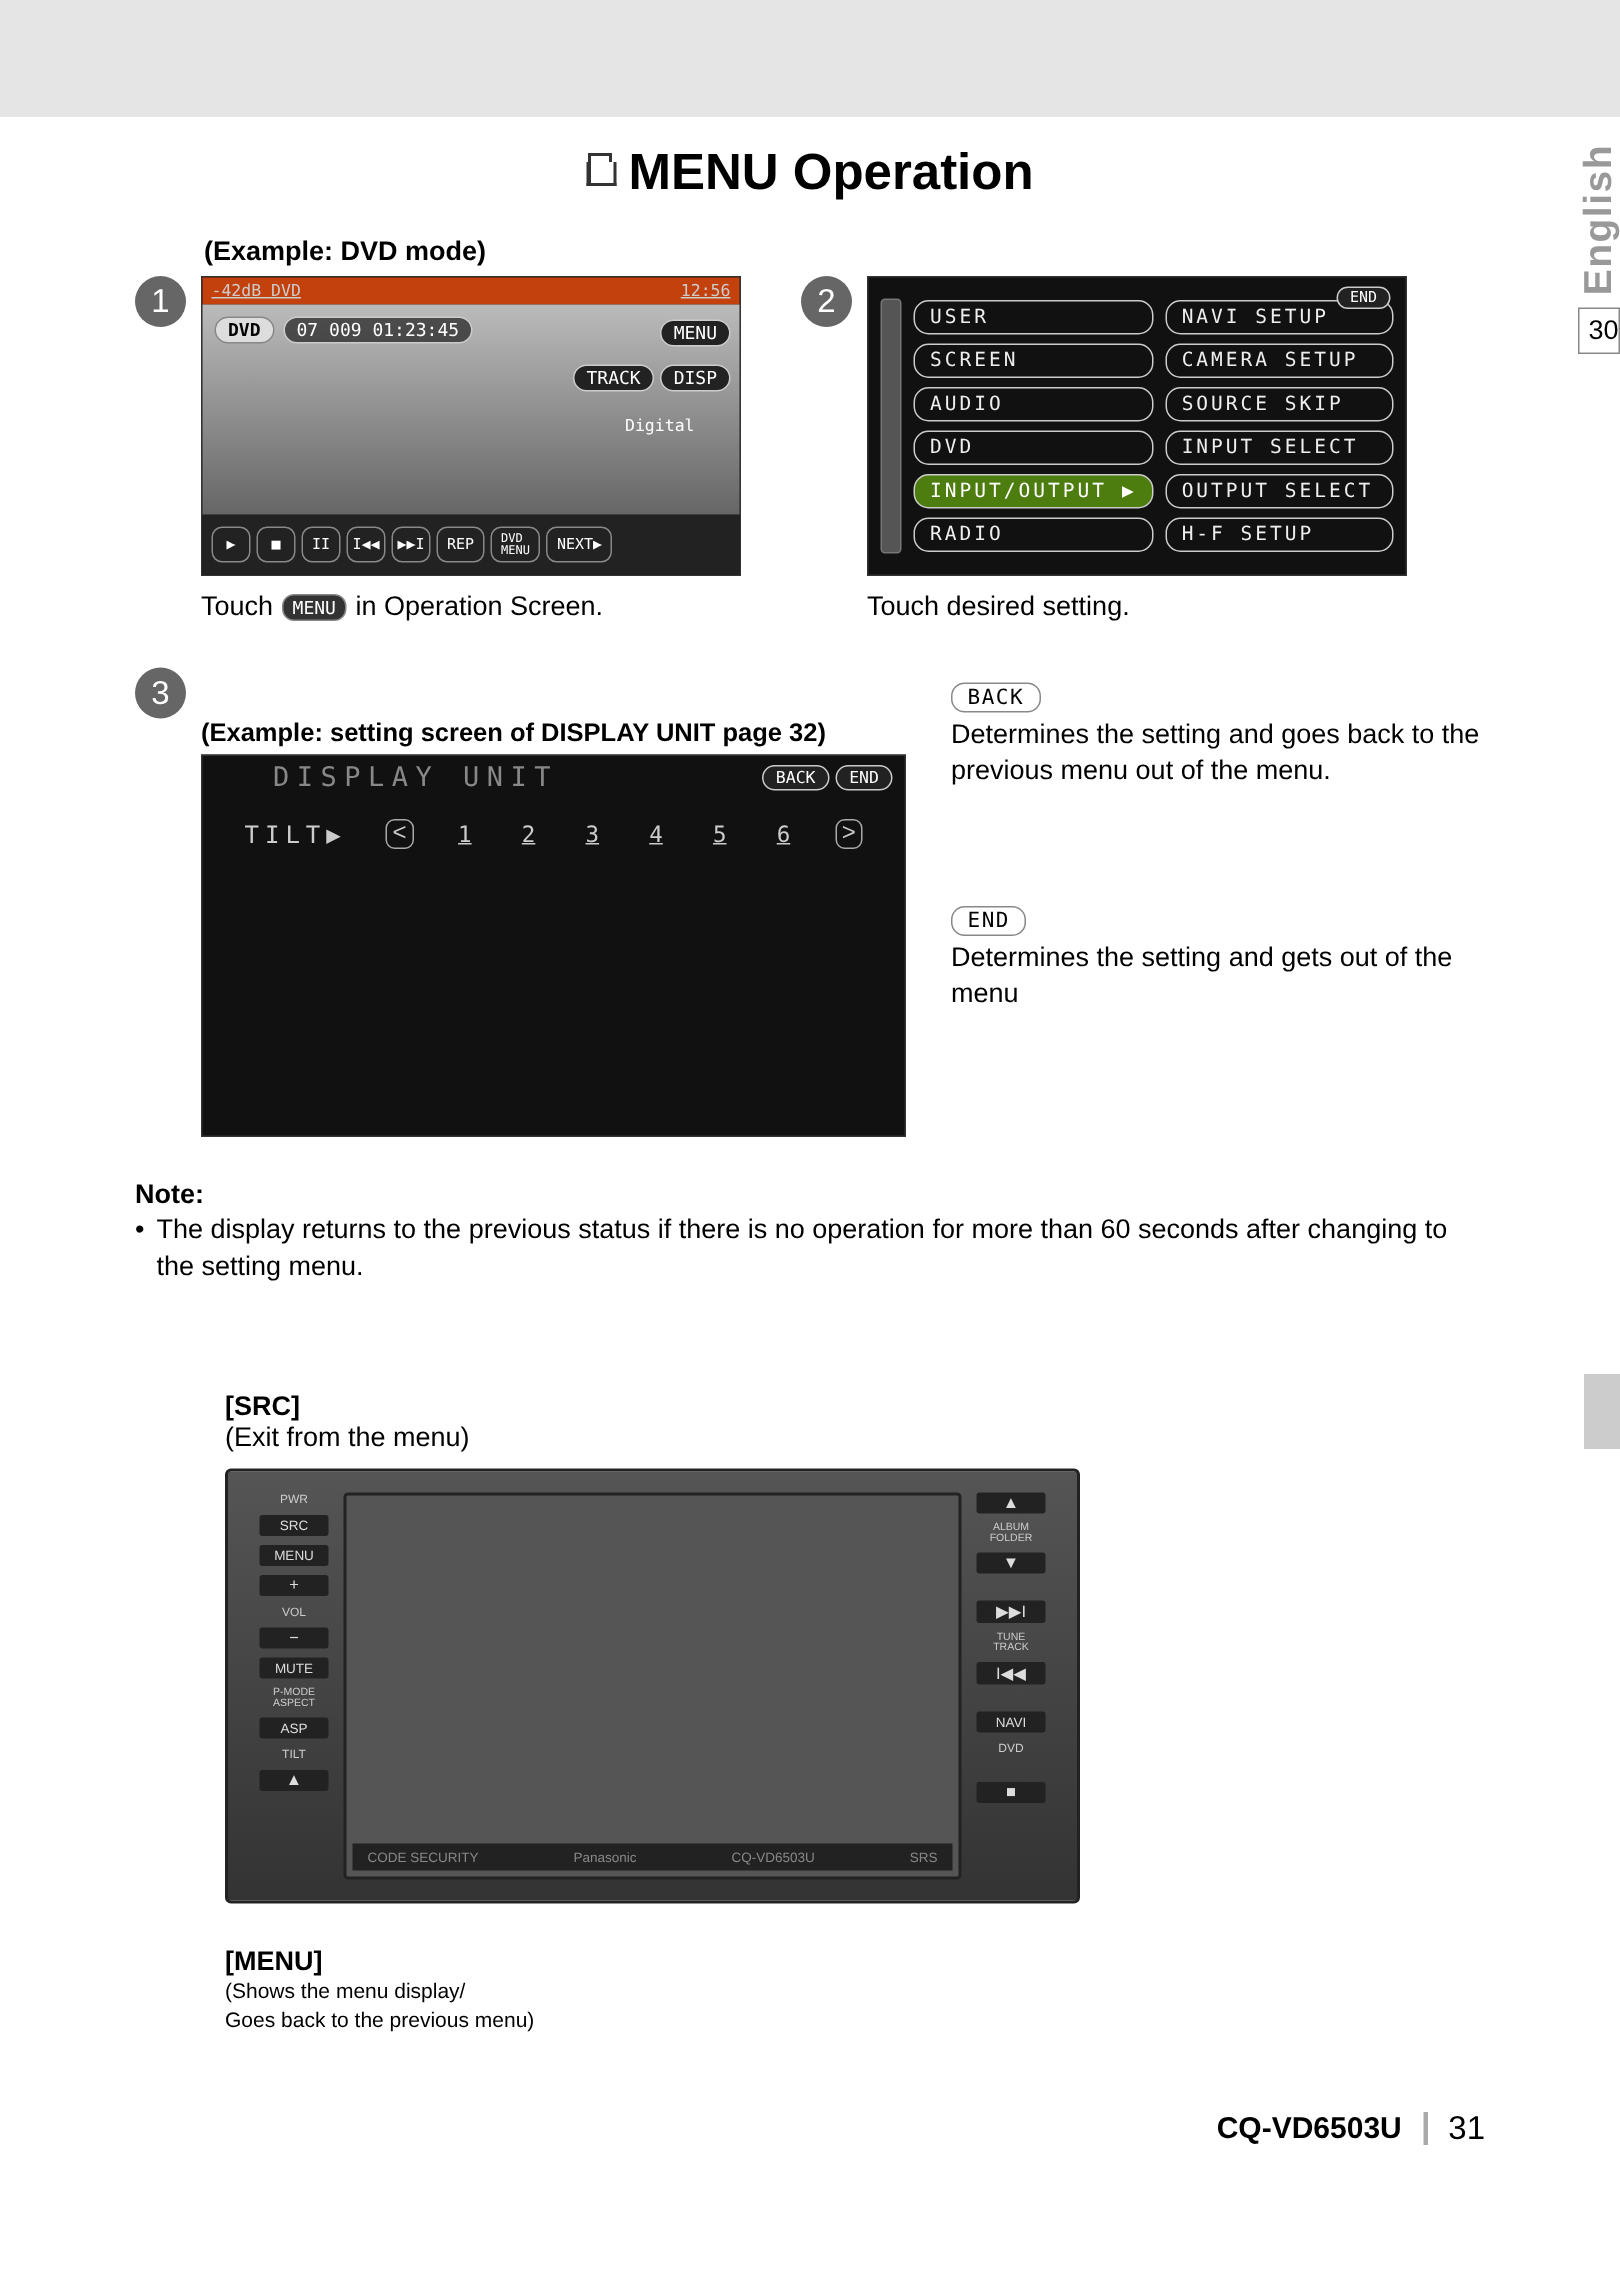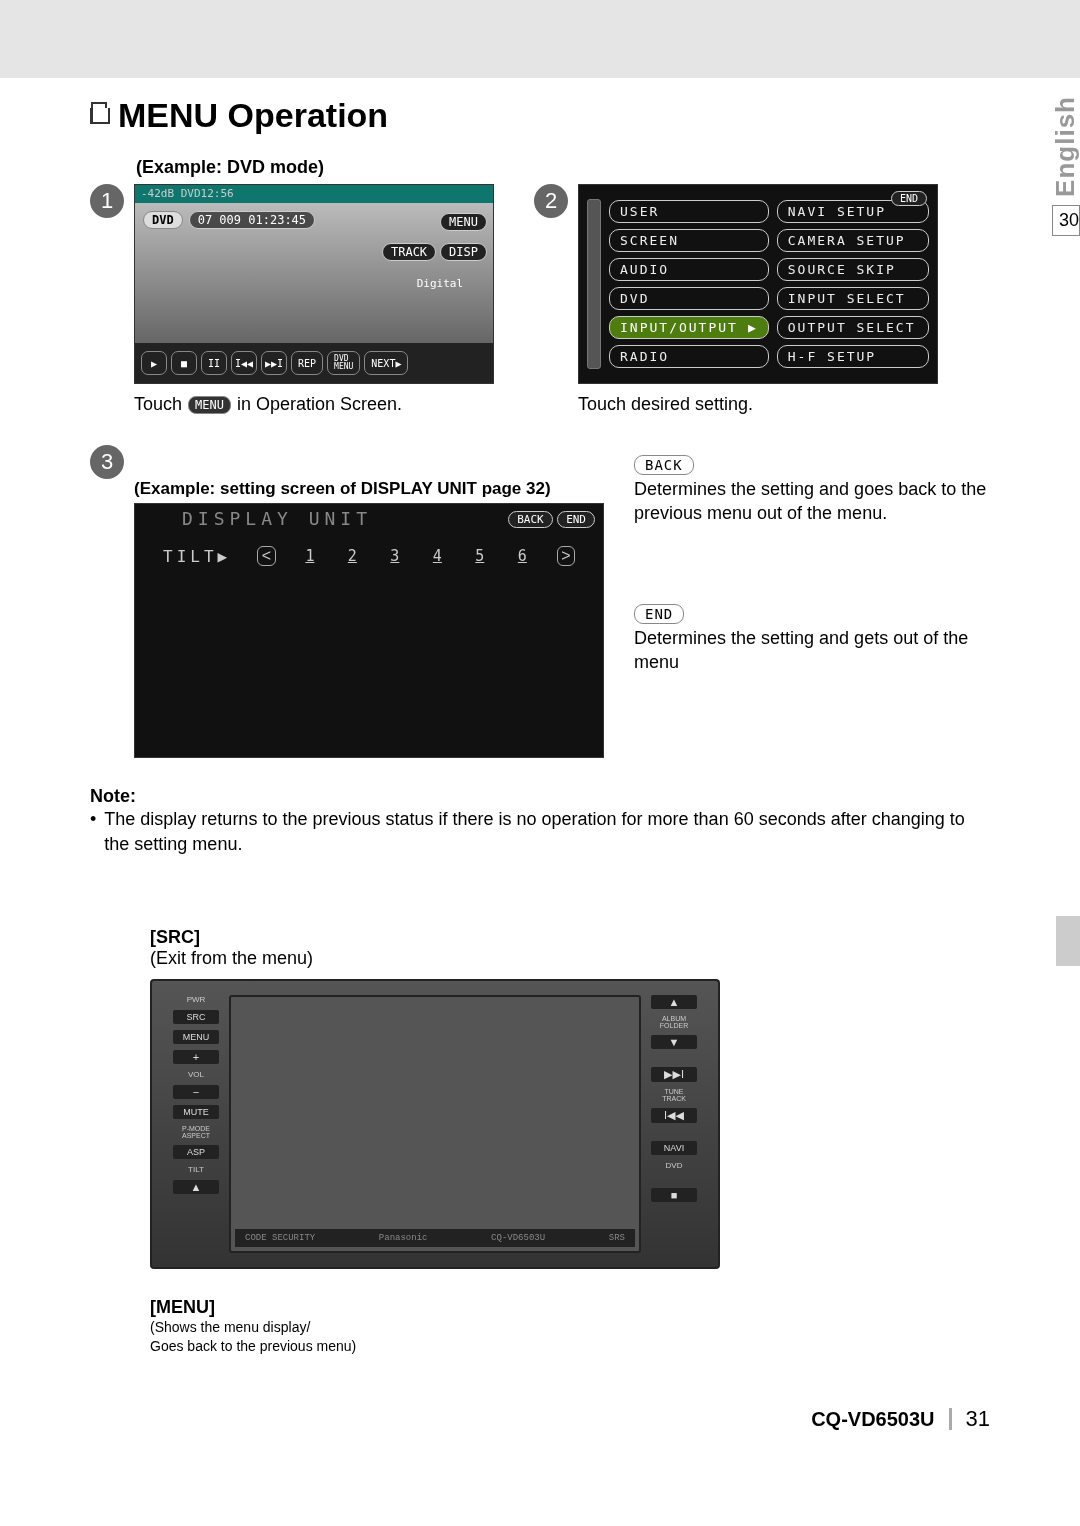--- a/index.html
+++ b/index.html
@@ -4,32 +4,32 @@
 <style>
   * { box-sizing: border-box; margin: 0; padding: 0; }
   body { font-family: Arial, Helvetica, sans-serif; background: #fff; width: 1080px; }
   .top-gray { background: #e5e5e5; height: 78px; width: 100%; }
   .page { position: relative; padding: 0 90px 40px 90px; }
   .side-tab { position: absolute; right: 0; top: 0; width: 30px; }
   .english { font-weight: bold; font-size: 26px; color: #999; writing-mode: vertical-rl; transform: rotate(180deg); letter-spacing: 1px; display: block; margin: 0 auto 8px; }
   .page-box { border: 1px solid #888; padding: 4px 6px; font-size: 18px; text-align:center; width: 28px; margin: 0 0 0 auto; }
   .gray-block { background: #ccc; width: 24px; height: 50px; position: absolute; right: 0; top: 820px; }
 
-  h1 { font-size: 34px; font-weight: 900; margin-top: 18px; display:flex; align-items:center; gap:8px;}
+  h1 { font-size: 34px; font-weight: 900; margin-top: 18px; display:flex; align-items:center; gap:8px;justify-content:center;}
   .folder-icon { display:inline-block; width:20px; height:16px; border:2px solid #333; border-left-width:3px; border-top: none; position: relative; }
   .folder-icon:before { content:""; position:absolute; top:-6px; left:-2px; width:12px; height:4px; border:2px solid #333; border-bottom:none;}
   .example-label { font-weight: bold; font-size: 18px; margin: 22px 0 4px 46px; }
 
   .row { display: flex; align-items: flex-start; margin-top: 6px; }
   .num-circle { width: 34px; height: 34px; border-radius: 50%; background: #666; color: #fff; font-size: 22px; display:flex; align-items:center; justify-content:center; flex-shrink:0; margin-right:10px;}
 
   
   .screen { background: #111; border: 1px solid #333; position: relative; }
   .screen1 { width: 360px; height: 200px; }
-  .topbar1 { background:#0f766e; height:18px; font-family: monospace; color:#ccc; font-size:11px; display:flex; padding:2px 6px;}
+  .topbar1 { background:#c2410c; height:18px; font-family: monospace; color:#ccc; font-size:11px; display:flex; justify-content:space-between; padding:2px 6px;text-decoration:underline;}
   .photo { height: 140px; background: linear-gradient(#bbb,#999 40%, #666); position: relative; }
   .pill { display:inline-block; border:1px solid #ccc; border-radius:9px; padding:1px 8px; font-family: monospace; font-size:12px; color:#fff; background:rgba(30,30,30,.7); }
   .pill-dark { background:#222; }
   .dvd-head { position:absolute; top:8px; left:8px; display:flex; gap:6px; align-items:center; }
   .dvd-head .pill:first-child { background:#ddd; color:#000; font-weight:bold; border-color:#888;}
   .menu-btn-small { position:absolute; top:10px; right:6px;}
   .row-btns { position:absolute; top:40px; right:6px; display:flex; gap:4px;}
   .digital { position:absolute; top:74px; right:30px; font-size:11px; color:#fff; font-family:monospace;}
   .transport { height:40px; background:#222; display:flex; align-items:center; padding:0 6px; gap:4px;}
   .tbtn { width:26px; height:24px; border:1px solid #888; border-radius:7px; color:#fff; display:flex; align-items:center; justify-content:center; font-size:10px; font-family:monospace;}
@@ -72,21 +72,21 @@
 
   
   .device-section { margin-top: 70px; margin-left: 60px;}
   .src-h { font-weight:bold; font-size:18px;}
   .src-d { font-size:18px;}
   .device { width: 570px; height: 290px; background: linear-gradient(#555,#333); border: 2px solid #222; border-radius: 4px; margin-top: 10px; position: relative; padding: 14px 21px;}
   .dev-inner { width:100%; height:100%; display:flex; gap:10px;}
   .dev-left, .dev-right { width: 46px; display:flex; flex-direction:column; gap:6px; align-items:center;}
   .dev-screen { flex:1; background:#555; border:2px solid #222; border-radius:3px; position:relative;}
   .bottom-strip{ position:absolute; bottom:4px; left:4px; right:4px; height:18px; background:#222; display:flex; align-items:center; justify-content:space-between; padding:0 10px;}
-  .strip-t{ font-family:Liberation Mono, monospace; font-size:9px; color:#888;}
+  .strip-t{ font-family:Liberation Sans, sans-serif; font-size:9px; color:#888;}
   .dbtn { background:#222; color:#ddd; font-size:9px; padding:2px 4px; border-radius:2px; text-align:center; width:100%; font-family: Arial;}
   .dbtn.arrow{ font-size:11px; padding:1px;}
   .pwr { font-size:8px; color:#ccc; text-align:center;}
 
   .menu-h { font-weight:bold; font-size:18px; margin-top: 28px;}
   .menu-d { font-size:14px; line-height:1.35;}
 
   .footer { display:flex; justify-content:flex-end; align-items:center; gap:14px; margin-top: 50px;}
   .model { font-weight:900; font-size:20px;}
   .vline { width:3px; height:22px; background:#aaa;}

